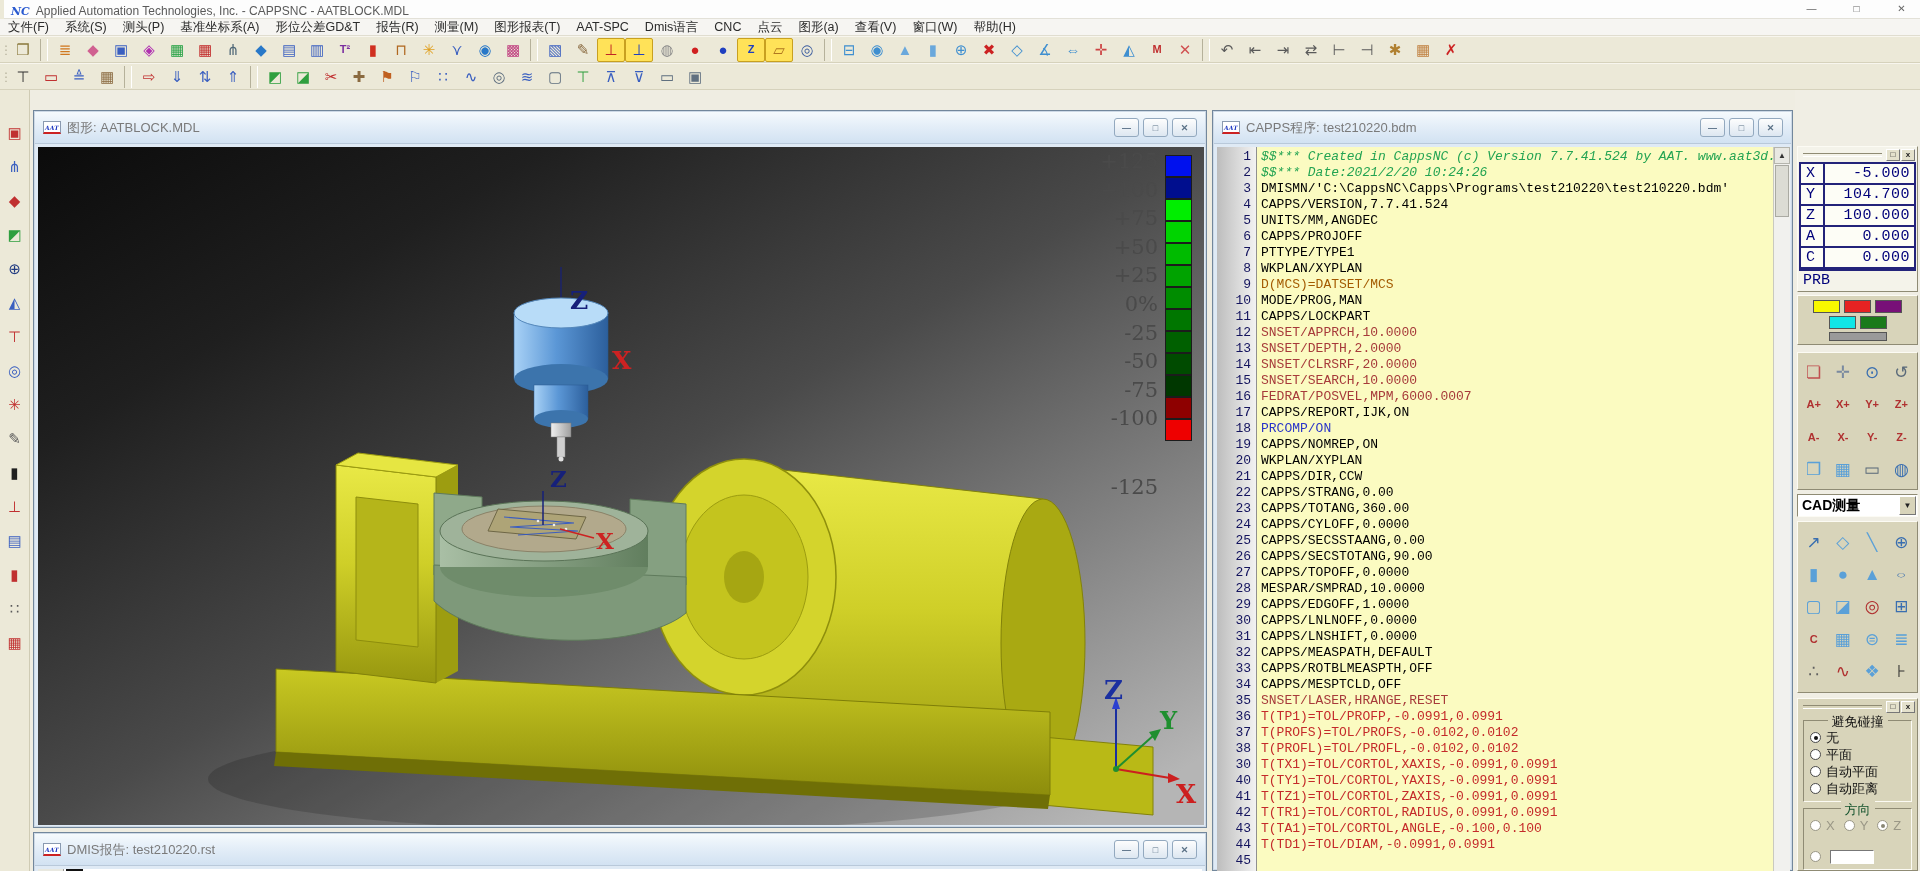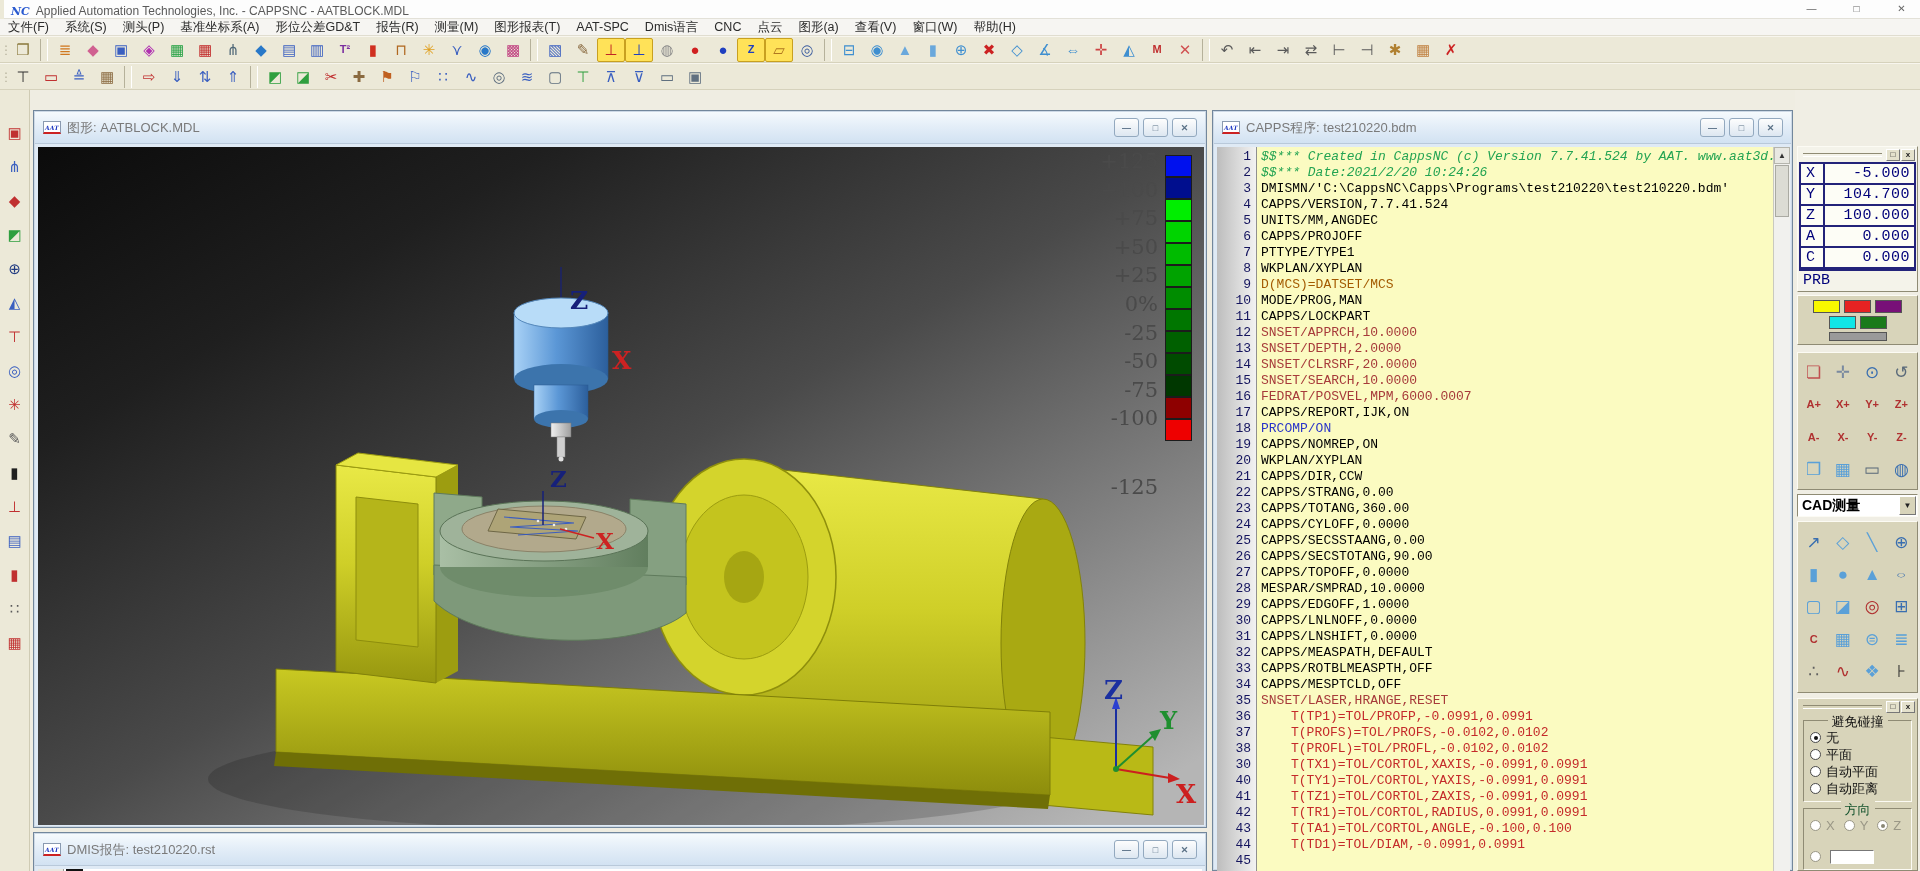--- a/index.html
+++ b/index.html
@@ -59,21 +59,21 @@
   
   #cwin-code{left:1212px;top:110px;width:581px;height:761px;}
   .code-area{position:absolute;left:4px;top:36px;width:573px;height:725px;background:#fbfbc1;overflow:hidden;}
   .gutter{position:absolute;left:0;top:0;width:40px;height:725px;
           background:linear-gradient(90deg,#bdbdbd,#f2f2f2);border-right:1px solid #8f8f8f;padding-top:2px;}
   .lnum{height:16px;line-height:16px;text-align:right;padding-right:5px;
         font:13px "Liberation Mono",monospace;color:#14145e;}
   .codecol{position:absolute;left:44px;top:0;right:17px;height:725px;padding-top:2px;overflow:hidden;}
   .cl{height:16px;line-height:16px;white-space:pre;font:13px "Liberation Mono",monospace;}
   .cm{color:#22a352;font-style:italic;} .pl{color:#000;} .dt{color:#a35a00;}
-  .sn{color:#a63a3a;} .pc{color:#2a35c8;} .tl{color:#c42a2a;margin-left:30px;}
+  .sn{color:#a63a3a;} .pc{color:#2a35c8;} .tl{color:#c42a2a;}
   .vscroll{position:absolute;right:0;top:0;width:17px;height:725px;background:#f1f1ee;border-left:1px solid #c9c9c0;}
   .vs-up{height:17px;border:1px solid #b5b5ad;background:#e8e8e2;display:flex;align-items:center;
          justify-content:center;font-size:8px;color:#333;}
   .vs-thumb{margin:1px 1px;height:52px;background:#dcdcd4;border:1px solid #aaaaa2;}
   
   #dwin{left:33px;top:832px;width:1174px;height:60px;}
   .dmis-body{position:absolute;left:4px;top:36px;right:4px;height:20px;background:#fff;}
   .dmis-gutter{position:absolute;left:0;top:0;width:26px;height:20px;background:#e8e8e0;border-right:1px solid #999;}
   .dmis-cell{position:absolute;left:28px;top:0;width:17px;height:8px;background:#111;}
   

